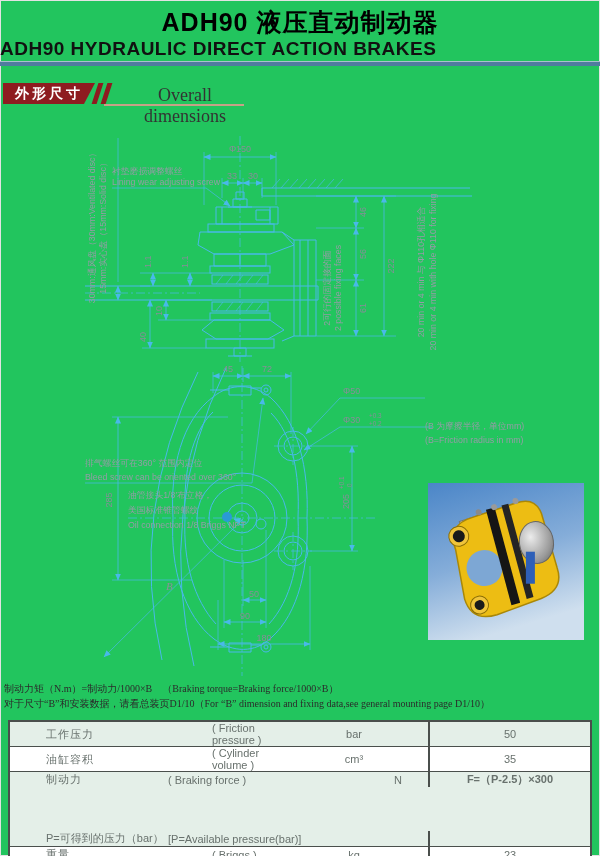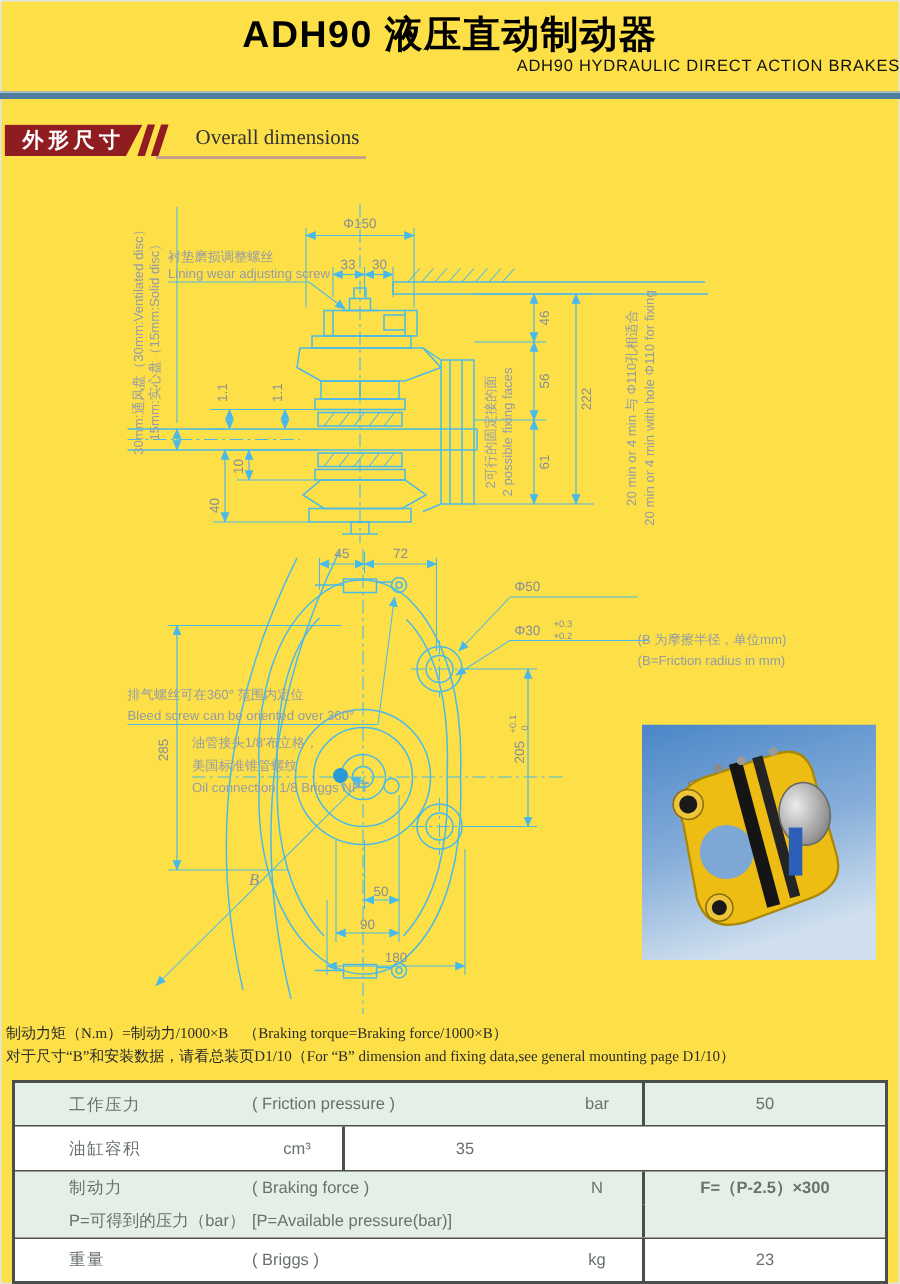--- a/index.html
+++ b/index.html
@@ -1,35 +1,35 @@
 <!DOCTYPE html>
 <html><head>
 <meta charset="utf-8">
 <style>
   html,body{margin:0;padding:0;background:#888;}
-  .page{position:relative;width:600px;height:856px;background:#fde047;margin:0 auto;
+  .page{position:relative;width:600px;height:856px;background:#22c55e;margin:0 auto;
         font-family:"Liberation Sans",sans-serif;overflow:hidden;
         box-shadow:inset 0 0 0 1px #e3e3e3;}
   
   .title{position:absolute;top:6px;left:0;width:100%;text-align:center;
          font-size:25px;font-weight:bold;color:#000;letter-spacing:1px;}
-  .subtitle{position:absolute;top:38px;left:0;width:100%;text-align:right;
-            font-size:11px;font-weight:normal;color:#111;letter-spacing:.5px;}
+  .subtitle{position:absolute;top:38px;left:0;width:100%;text-align:left;
+            font-size:19px;font-weight:bold;color:#111;letter-spacing:.5px;}
   .toprule{position:absolute;top:61px;left:0;width:100%;height:4px;
            background:#4f7d9e;border-top:1px solid #a9c0cf;}
   
   .banner-block{position:absolute;top:83px;left:3px;width:92px;height:21px;
                 background:#8e1c20;color:#fff;font-size:14px;font-weight:bold;
                 letter-spacing:3px;text-align:center;line-height:21px;
                 clip-path:polygon(0 0,100% 0,88% 100%,0 100%);}
   .stripe{position:absolute;top:83px;width:5px;height:21px;background:#8e1c20;
           transform:skewX(-18deg);}
   .stripe.s1{left:95px;} .stripe.s2{left:104px;}
   .banner-en{position:absolute;top:85px;left:120px;width:130px;text-align:center;
-             font-family:"Liberation Serif",serif;font-size:14px;color:#333;}
+             font-family:"Liberation Serif",serif;font-size:18px;color:#333;}
   .banner-underline{position:absolute;top:104px;left:104px;width:140px;height:2px;
                     background:#c7a187;}
   
   .drawsvg{position:absolute;top:120px;left:0;}
   .s{stroke:#49b9e9;fill:none;stroke-width:1;}
   .ext,.lead{stroke:#49b9e9;fill:none;stroke-width:.7;}
   .sd{stroke:#49b9e9;fill:none;stroke-width:.7;stroke-dasharray:9 3 2 3;}
   .dl{stroke:#49b9e9;fill:none;stroke-width:.8;
       marker-start:url(#arS);marker-end:url(#arE);}
   .arrE{marker-end:url(#arE);}
@@ -41,21 +41,21 @@
   
   .photo{position:absolute;top:483px;left:428px;width:156px;height:157px;}
   
   .note{position:absolute;left:4px;font-family:"Liberation Serif",serif;
         font-size:10px;color:#2b2b2b;white-space:nowrap;}
   .note.n1{top:682px;} .note.n2{top:697px;}
   
   .spec-table{position:absolute;left:8px;right:8px;top:720px;height:132px;
               border:2px solid #4a4f4c;display:flex;flex-direction:column;
               font-size:11px;color:#68716d;}
-  .trow{display:flex;align-items:center;border-top:1.5px solid #4a4f4c;flex:1;}
+  .trow{display:flex;align-items:center;border-top:1.5px solid #4a4f4c;flex:1;gap:44px;}
   .trow:first-child{border-top:none;}
   .trow.green{background:#e4efe8;} .trow.white{background:#fff;}
   .c-zh{width:122px;padding-left:36px;letter-spacing:1px;}
   .c-en{flex:1;}
   .c-unit{width:60px;text-align:center;}
   .c-val{width:160px;text-align:center;border-left:2px solid #4a4f4c;
          align-self:stretch;display:flex;align-items:center;justify-content:center;}
   .trow.tall{flex:1.55;flex-direction:column;align-items:stretch;padding:0;}
   .subrow{display:flex;align-items:center;flex:1;}
   .tall .c-val{align-items:center;font-weight:bold;}
@@ -281,20 +281,21 @@
 
   <div class="spec-table">
     <div class="trow green">
       <div class="c-zh">工作压力</div>
       <div class="c-en">( Friction pressure )</div>
       <div class="c-unit">bar</div>
       <div class="c-val">50</div>
     </div>
     <div class="trow white">
       <div class="c-zh">油缸容积</div>
+      <div class="c-en">( Cylinder volume )</div>
       <div class="c-unit">cm³</div>
       <div class="c-val">35</div>
     </div>
     <div class="trow green tall">
       <div class="subrow">
         <div class="c-zh">制动力</div>
         <div class="c-en">( Braking force )</div>
         <div class="c-unit">N</div>
         <div class="c-val">F=（P-2.5）×300</div>
       </div>

